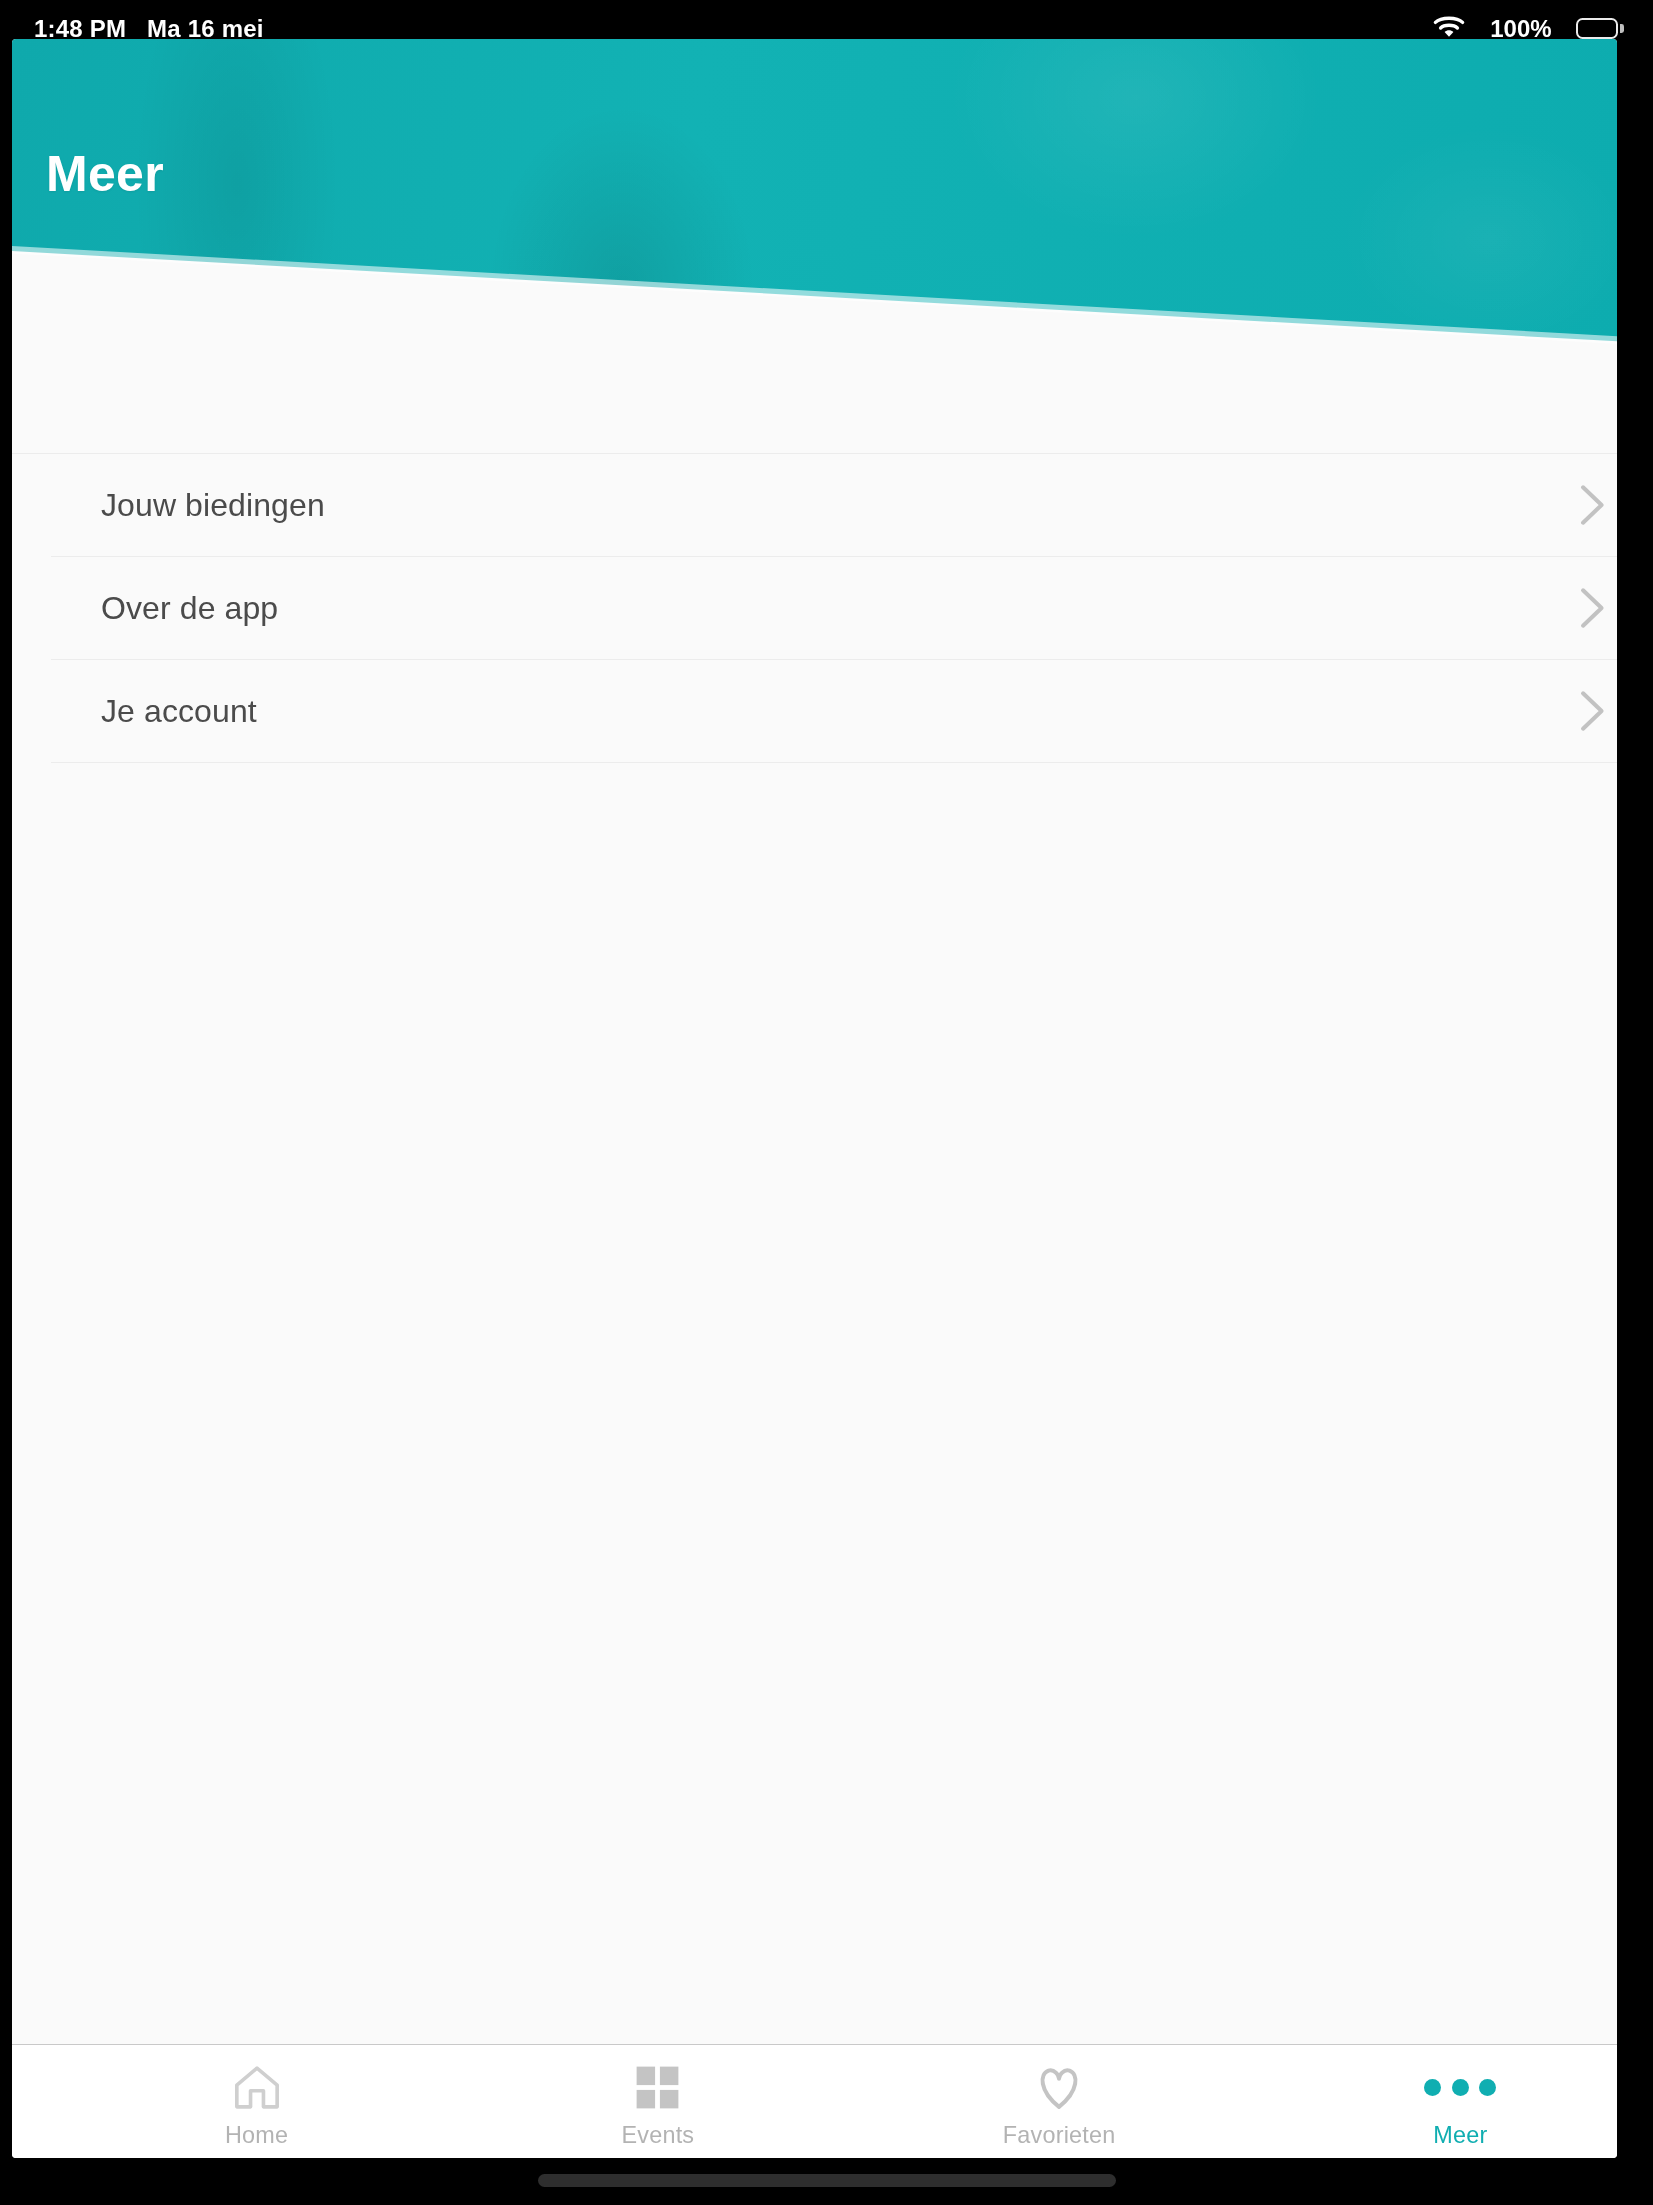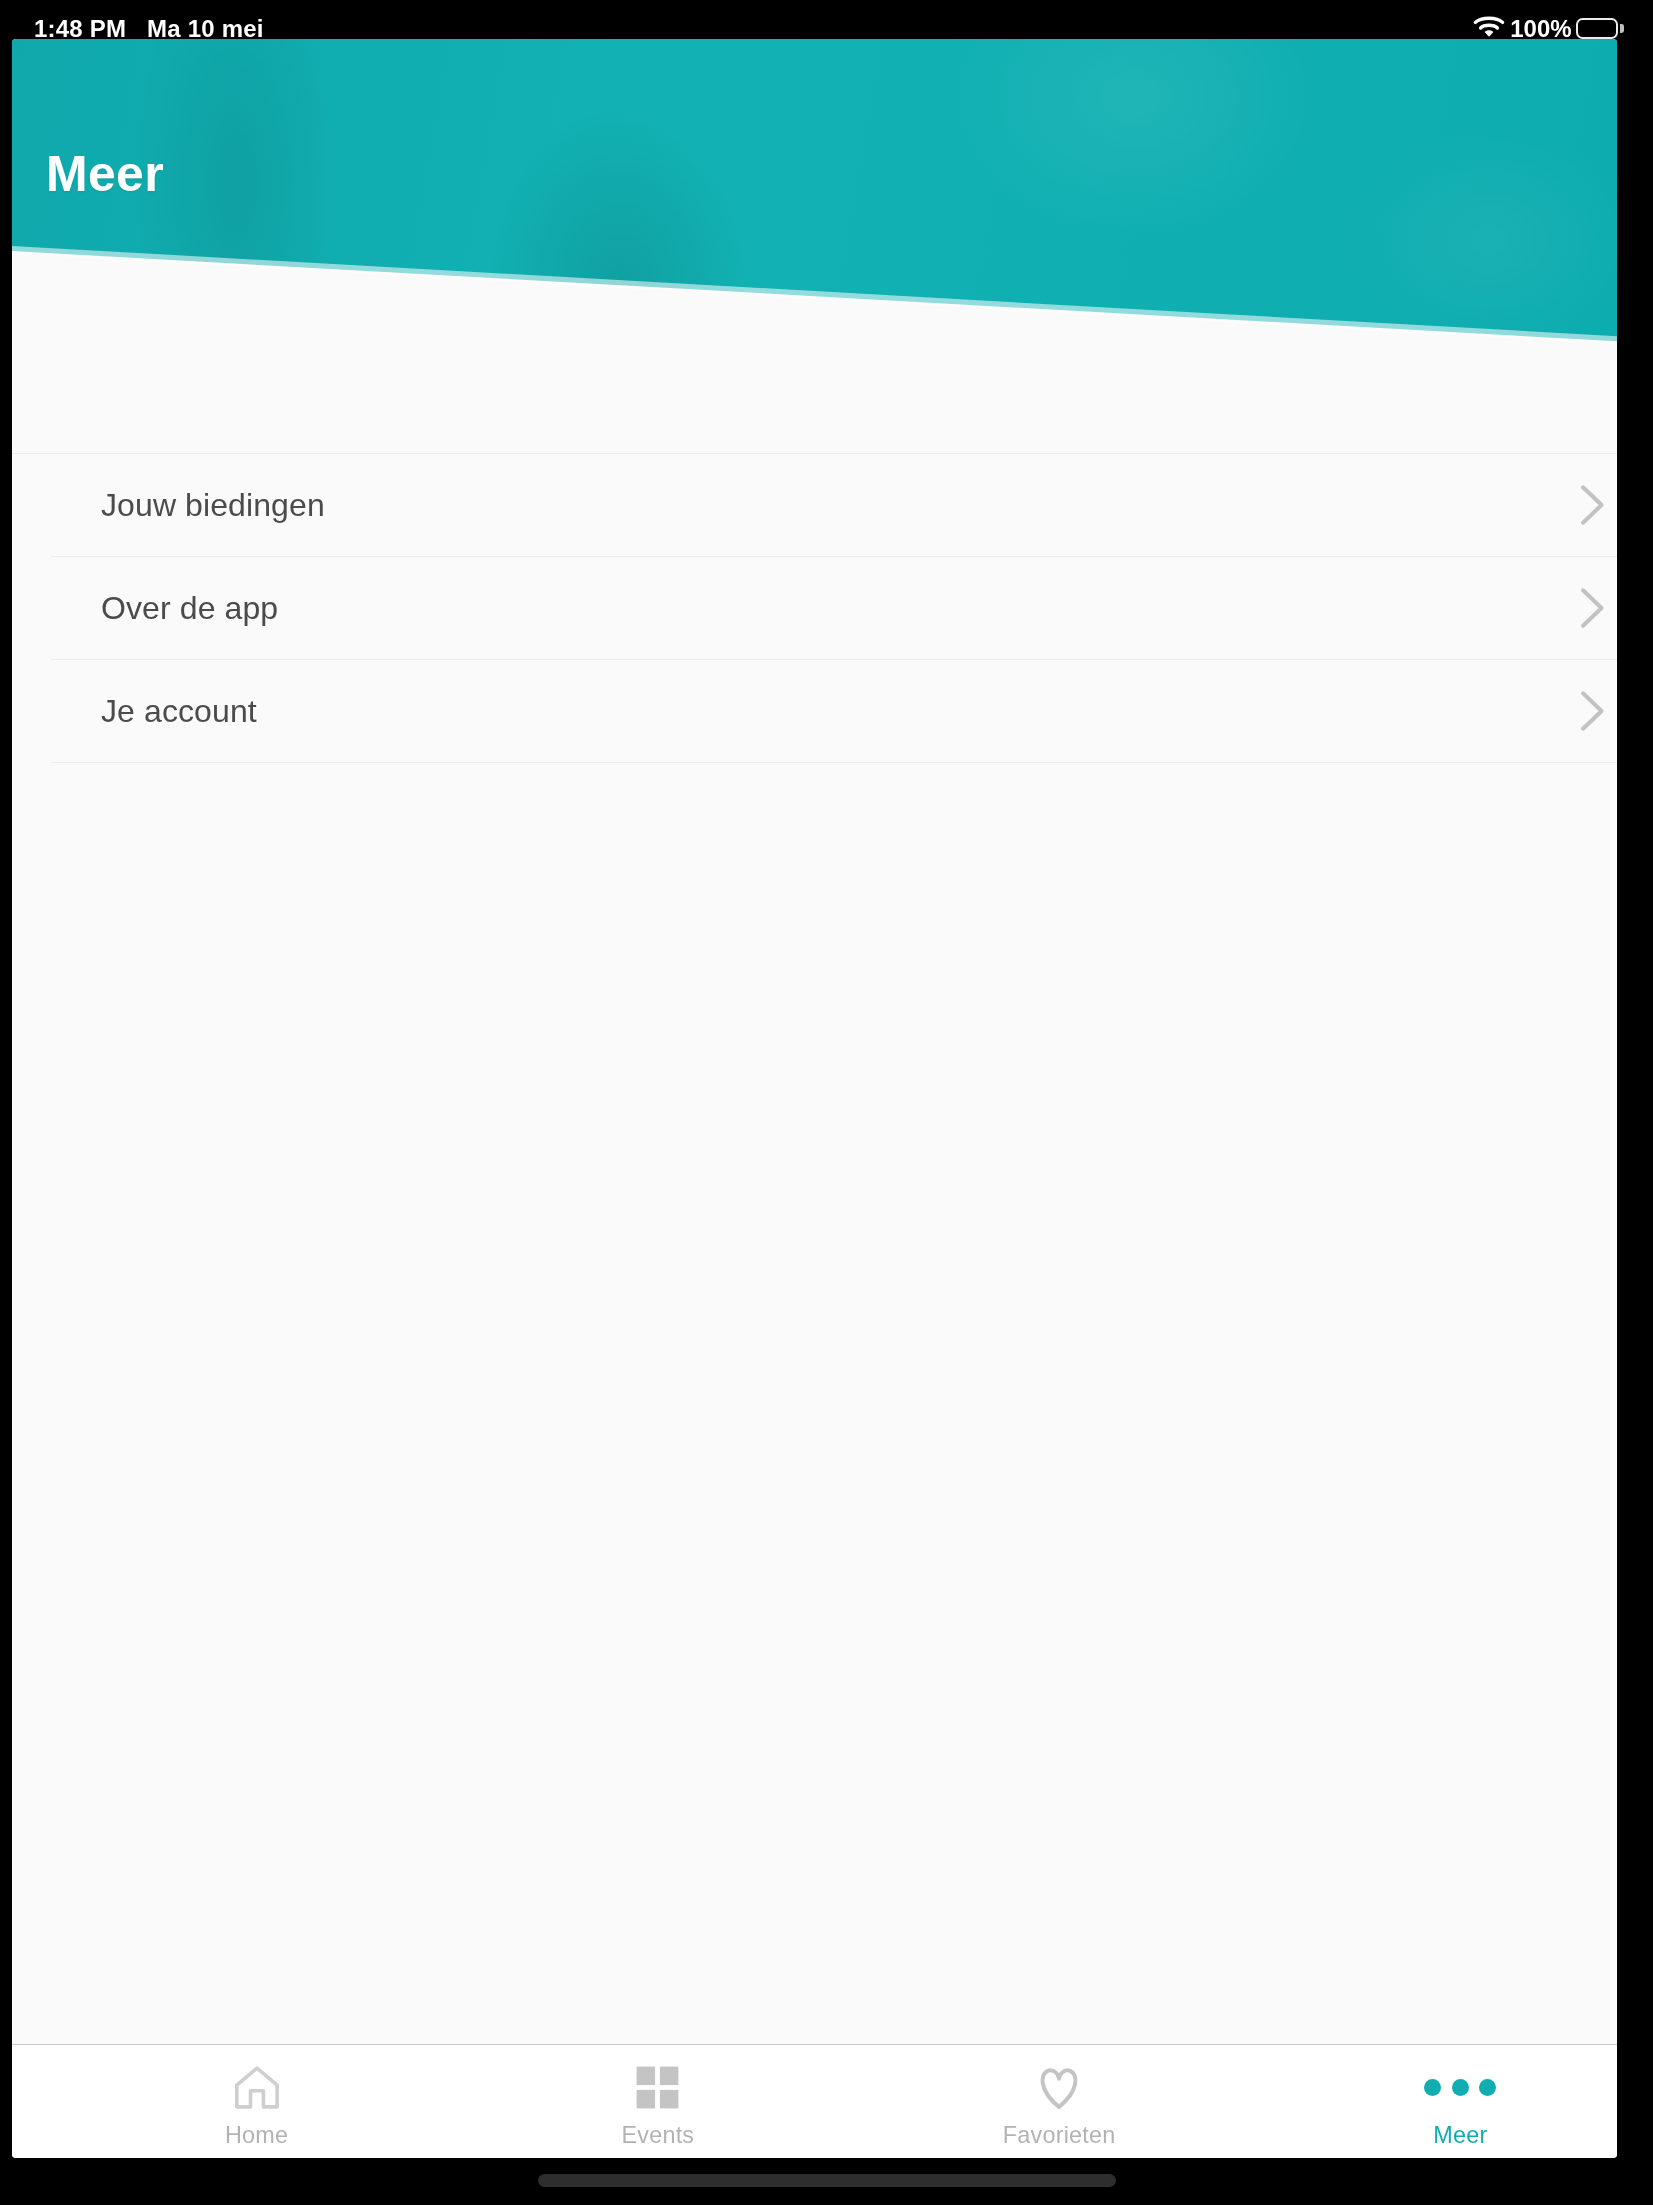--- a/index.html
+++ b/index.html
@@ -45,21 +45,21 @@
     font-size: 24px;
     font-weight: 600;
     letter-spacing: 0.2px;
     white-space: nowrap;
   }
   #status-right {
     position: absolute;
     right: 29px;
     display: flex;
     align-items: center;
-    gap: 4px;
+    gap: 24px;
     font-size: 24px;
     font-weight: 600;
     white-space: nowrap;
   }
   .wifi-ico { display: block; }
   .battery-wrap { display: flex; align-items: center; gap: 2.4px; }
   .battery-body {
     width: 42px;
     height: 21px;
     border: 2.4px solid rgba(255,255,255,0.92);
@@ -237,21 +237,21 @@
   }
 </style>
 </head>
 <body>
 
 <div id="device">
 
   <div id="status-bar">
     <div id="status-left">
       <span>1:48 PM</span>
-      <span>Ma 10 mei</span>
+      <span>Ma 16 mei</span>
     </div>
     <div id="status-right">
       <span class="wifi-ico">
         <svg width="34" height="24" viewBox="0 0 42 30">
           <g fill="none" stroke="#ffffff" stroke-width="4.2" stroke-linecap="round">
             <path d="M4 10.5 C 11 3.5, 31 3.5, 38 10.5"></path>
             <path d="M10.5 17.5 C 15 13, 27 13, 31.5 17.5"></path>
           </g>
           <path d="M21 28.5 L15.5 22.5 C18.6 19.7 23.4 19.7 26.5 22.5 Z" fill="#ffffff"></path>
         </svg>

